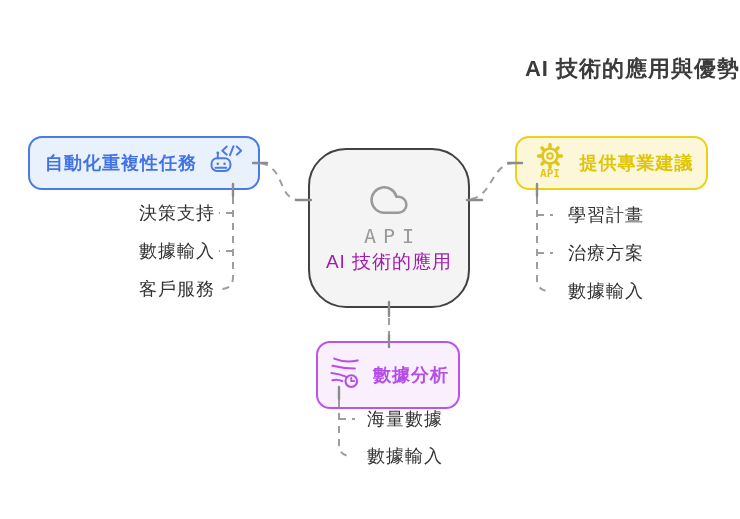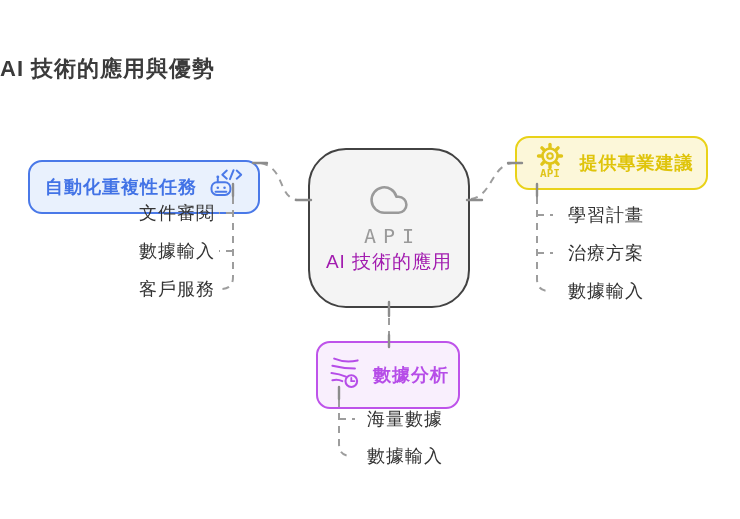--- a/index.html
+++ b/index.html
@@ -1,29 +1,29 @@
 <!DOCTYPE html>
 <html><head>
 <meta charset="utf-8">
 <style>
   html,body{margin:0;padding:0;background:#fff;}
   .canvas{
     position:relative;width:740px;height:519px;background:#ffffff;overflow:hidden;
     font-family:"Liberation Sans","DejaVu Sans",sans-serif;
   }
   .title{
-    position:absolute;top:54px;left:0;right:0;text-align:left;
+    position:absolute;top:54px;left:0;right:0;text-align:right;
     font-size:22px;font-weight:600;color:#3b3b3b;letter-spacing:1px;
   }
   .node{
     position:absolute;display:flex;align-items:center;justify-content:center;
     box-sizing:border-box;border-radius:14px;gap:10px;
   }
   .node-label{font-size:18px;font-weight:600;letter-spacing:1px;white-space:nowrap;}
-  .node-blue{left:28px;top:136px;width:232px;height:54px;background:#e9f1fd;border:2px solid #4a79e8;margin-top:24px;}
+  .node-blue{left:28px;top:136px;width:232px;height:54px;background:#e9f1fd;border:2px solid #4a79e8;}
   .node-blue .node-label{color:#4273e6;}
   .node-yellow{left:515px;top:136px;width:193px;height:54px;background:#fcf7d9;border:2px solid #e9d218;}
   .node-yellow .node-label{color:#dfc40a;}
   .node-purple{left:316px;top:341px;width:144px;height:68px;background:#f9effd;border:2px solid #be53ea;}
   .node-purple .node-label{color:#b64de8;}
   .node-center{
     left:308px;top:148px;width:162px;height:160px;background:#f4f4f4;
     border:2px solid #424242;border-radius:38px;flex-direction:column;gap:2px;
   }
   .api-label{
@@ -104,21 +104,21 @@
   <div class="node node-center">
     <span class="icon">
       <svg width="54" height="38" viewBox="0 0 24 24" fill="none" stroke="#9a9a9a" stroke-width="1.6" stroke-linecap="round" stroke-linejoin="round">
         <path d="M18 10h-1.26A8 8 0 1 0 9 20h9a5 5 0 0 0 0-10z"></path>
       </svg>
     </span>
     <span class="api-label">API</span>
     <span class="center-label">AI 技術的應用</span>
   </div>
 
-  <div class="leaf right-align" style="right:525px;top:202px;">文件審閱</div>
+  <div class="leaf right-align" style="right:525px;top:202px;">決策支持</div>
   <div class="leaf right-align" style="right:525px;top:240px;">數據輸入</div>
   <div class="leaf right-align" style="right:525px;top:278px;">客戶服務</div>
 
   <div class="leaf" style="left:568px;top:204px;">學習計畫</div>
   <div class="leaf" style="left:568px;top:242px;">治療方案</div>
   <div class="leaf" style="left:568px;top:280px;">數據輸入</div>
 
   <div class="leaf" style="left:367px;top:408px;">海量數據</div>
   <div class="leaf" style="left:367px;top:445px;">數據輸入</div>
 

